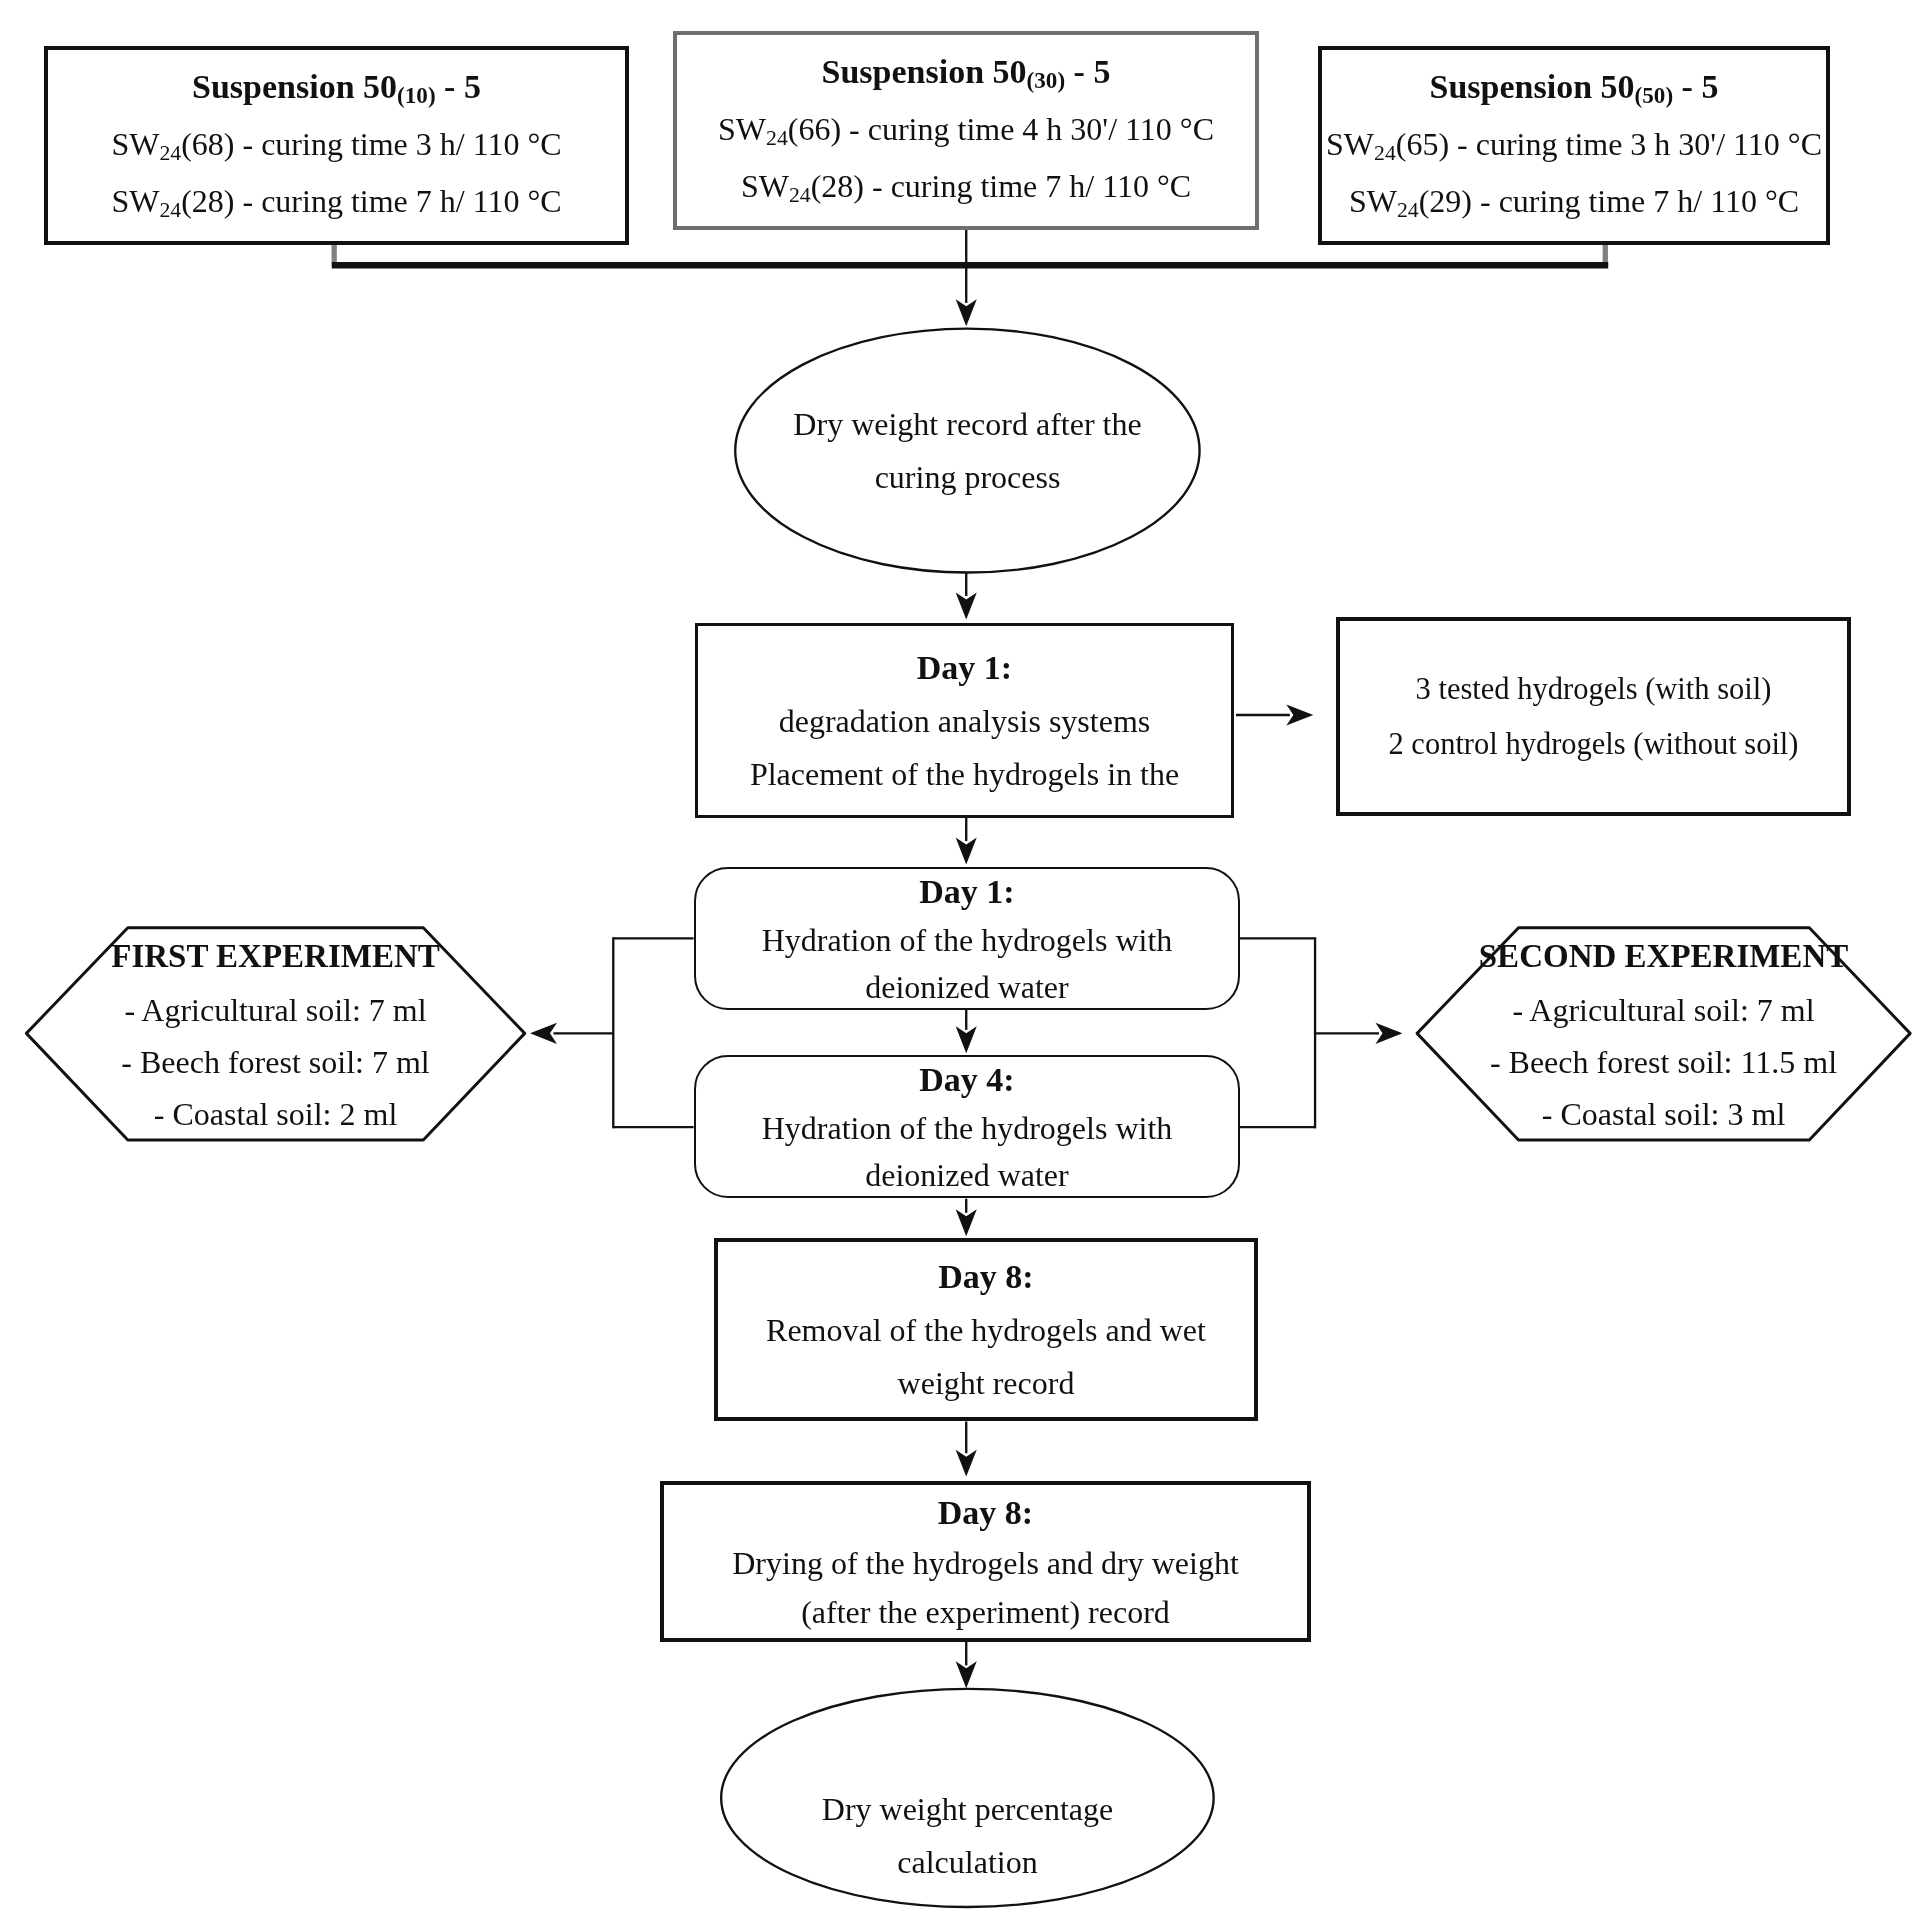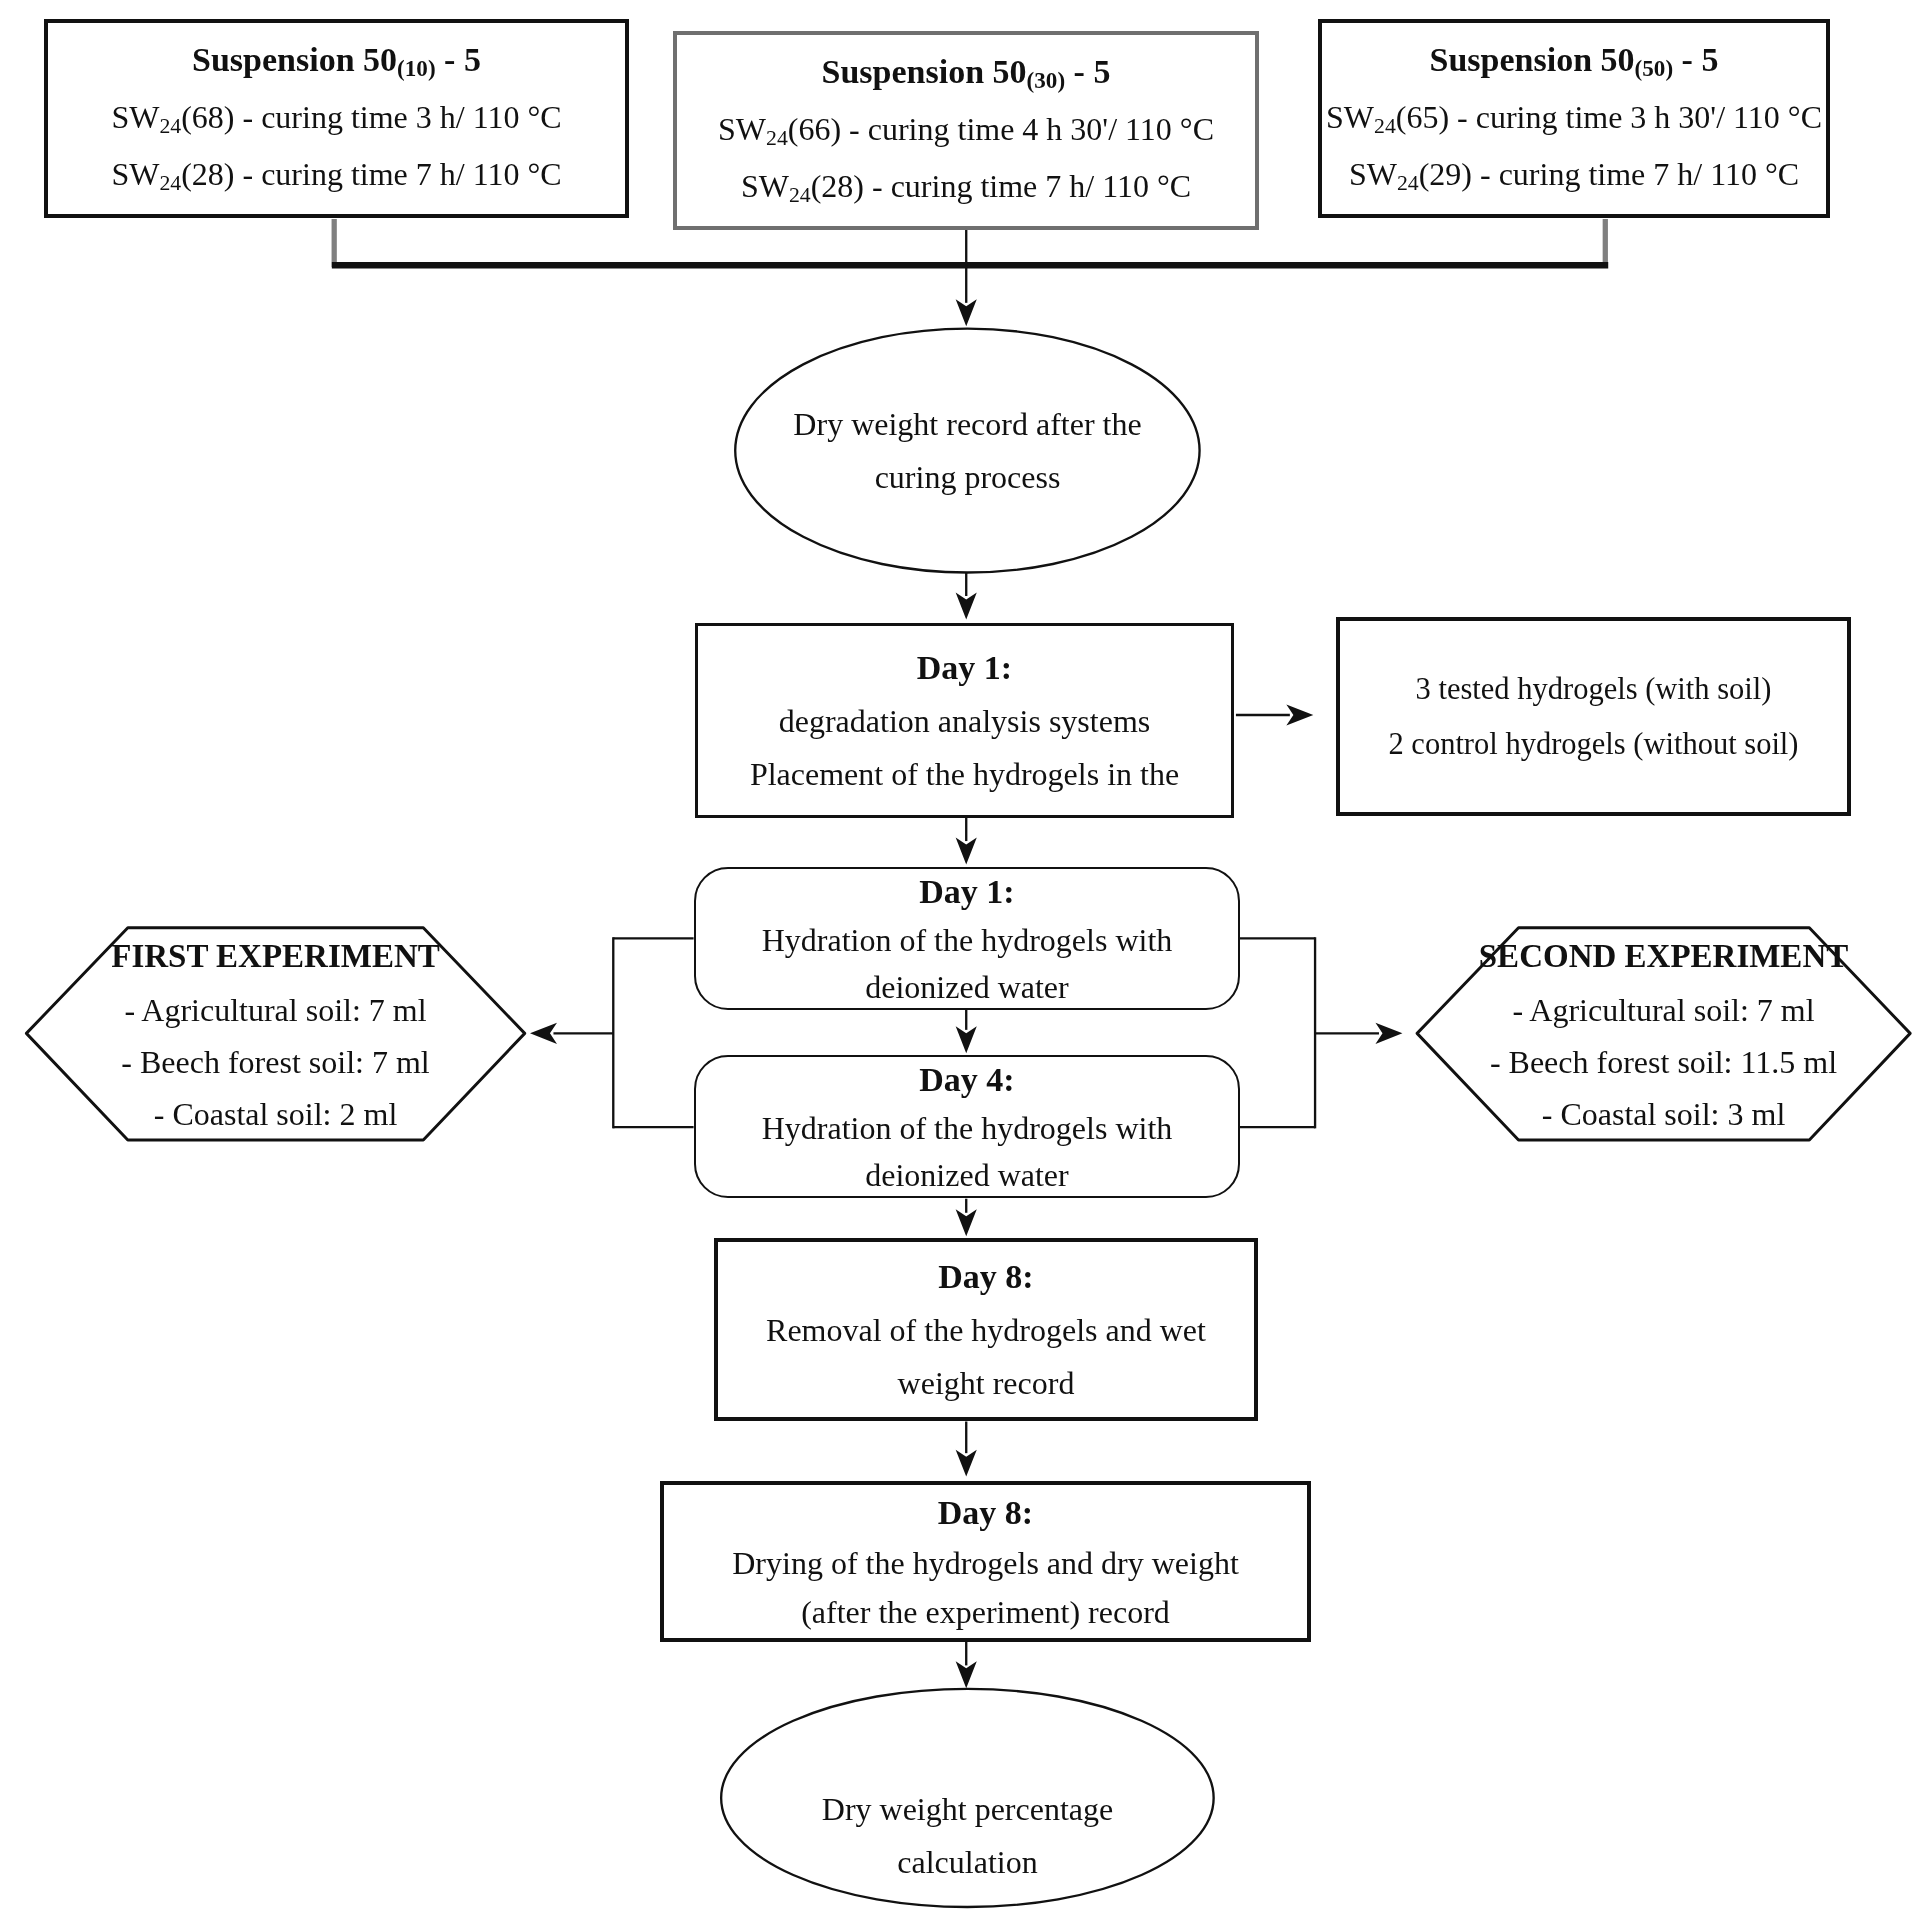--- a/index.html
+++ b/index.html
@@ -25,21 +25,21 @@
     background:#ffffff;
   }
   .txtonly{background:transparent;z-index:3;}
   .node-line{font-size:32px;line-height:53px;white-space:nowrap;}
   .node-title{font-size:34px;line-height:55px;font-weight:bold;white-space:nowrap;}
   .hex-title{font-size:33px;line-height:56px;font-weight:bold;white-space:nowrap;}
   .hex-line{font-size:32px;line-height:52px;white-space:nowrap;}
   .small-line{font-size:30.5px;line-height:55px;white-space:nowrap;}
   .sub{font-size:0.68em;position:relative;top:0.22em;}
   
-  .box-thick{border:4.7px solid #111111;}
+  .box-thick{border:4.7px solid #111111;margin-top:27px;}
   .box-gray{border:4.7px solid #6f6f6f;}
   .box-mid{border:3.5px solid #111111;}
   .box-heavy{border:4.1px solid #111111;margin-left:20px;}
   .rounded{border:2.9px solid #111111;border-radius:34px;}
 </style>
 </head>
 <body>
 
 <div id="canvas">
 

